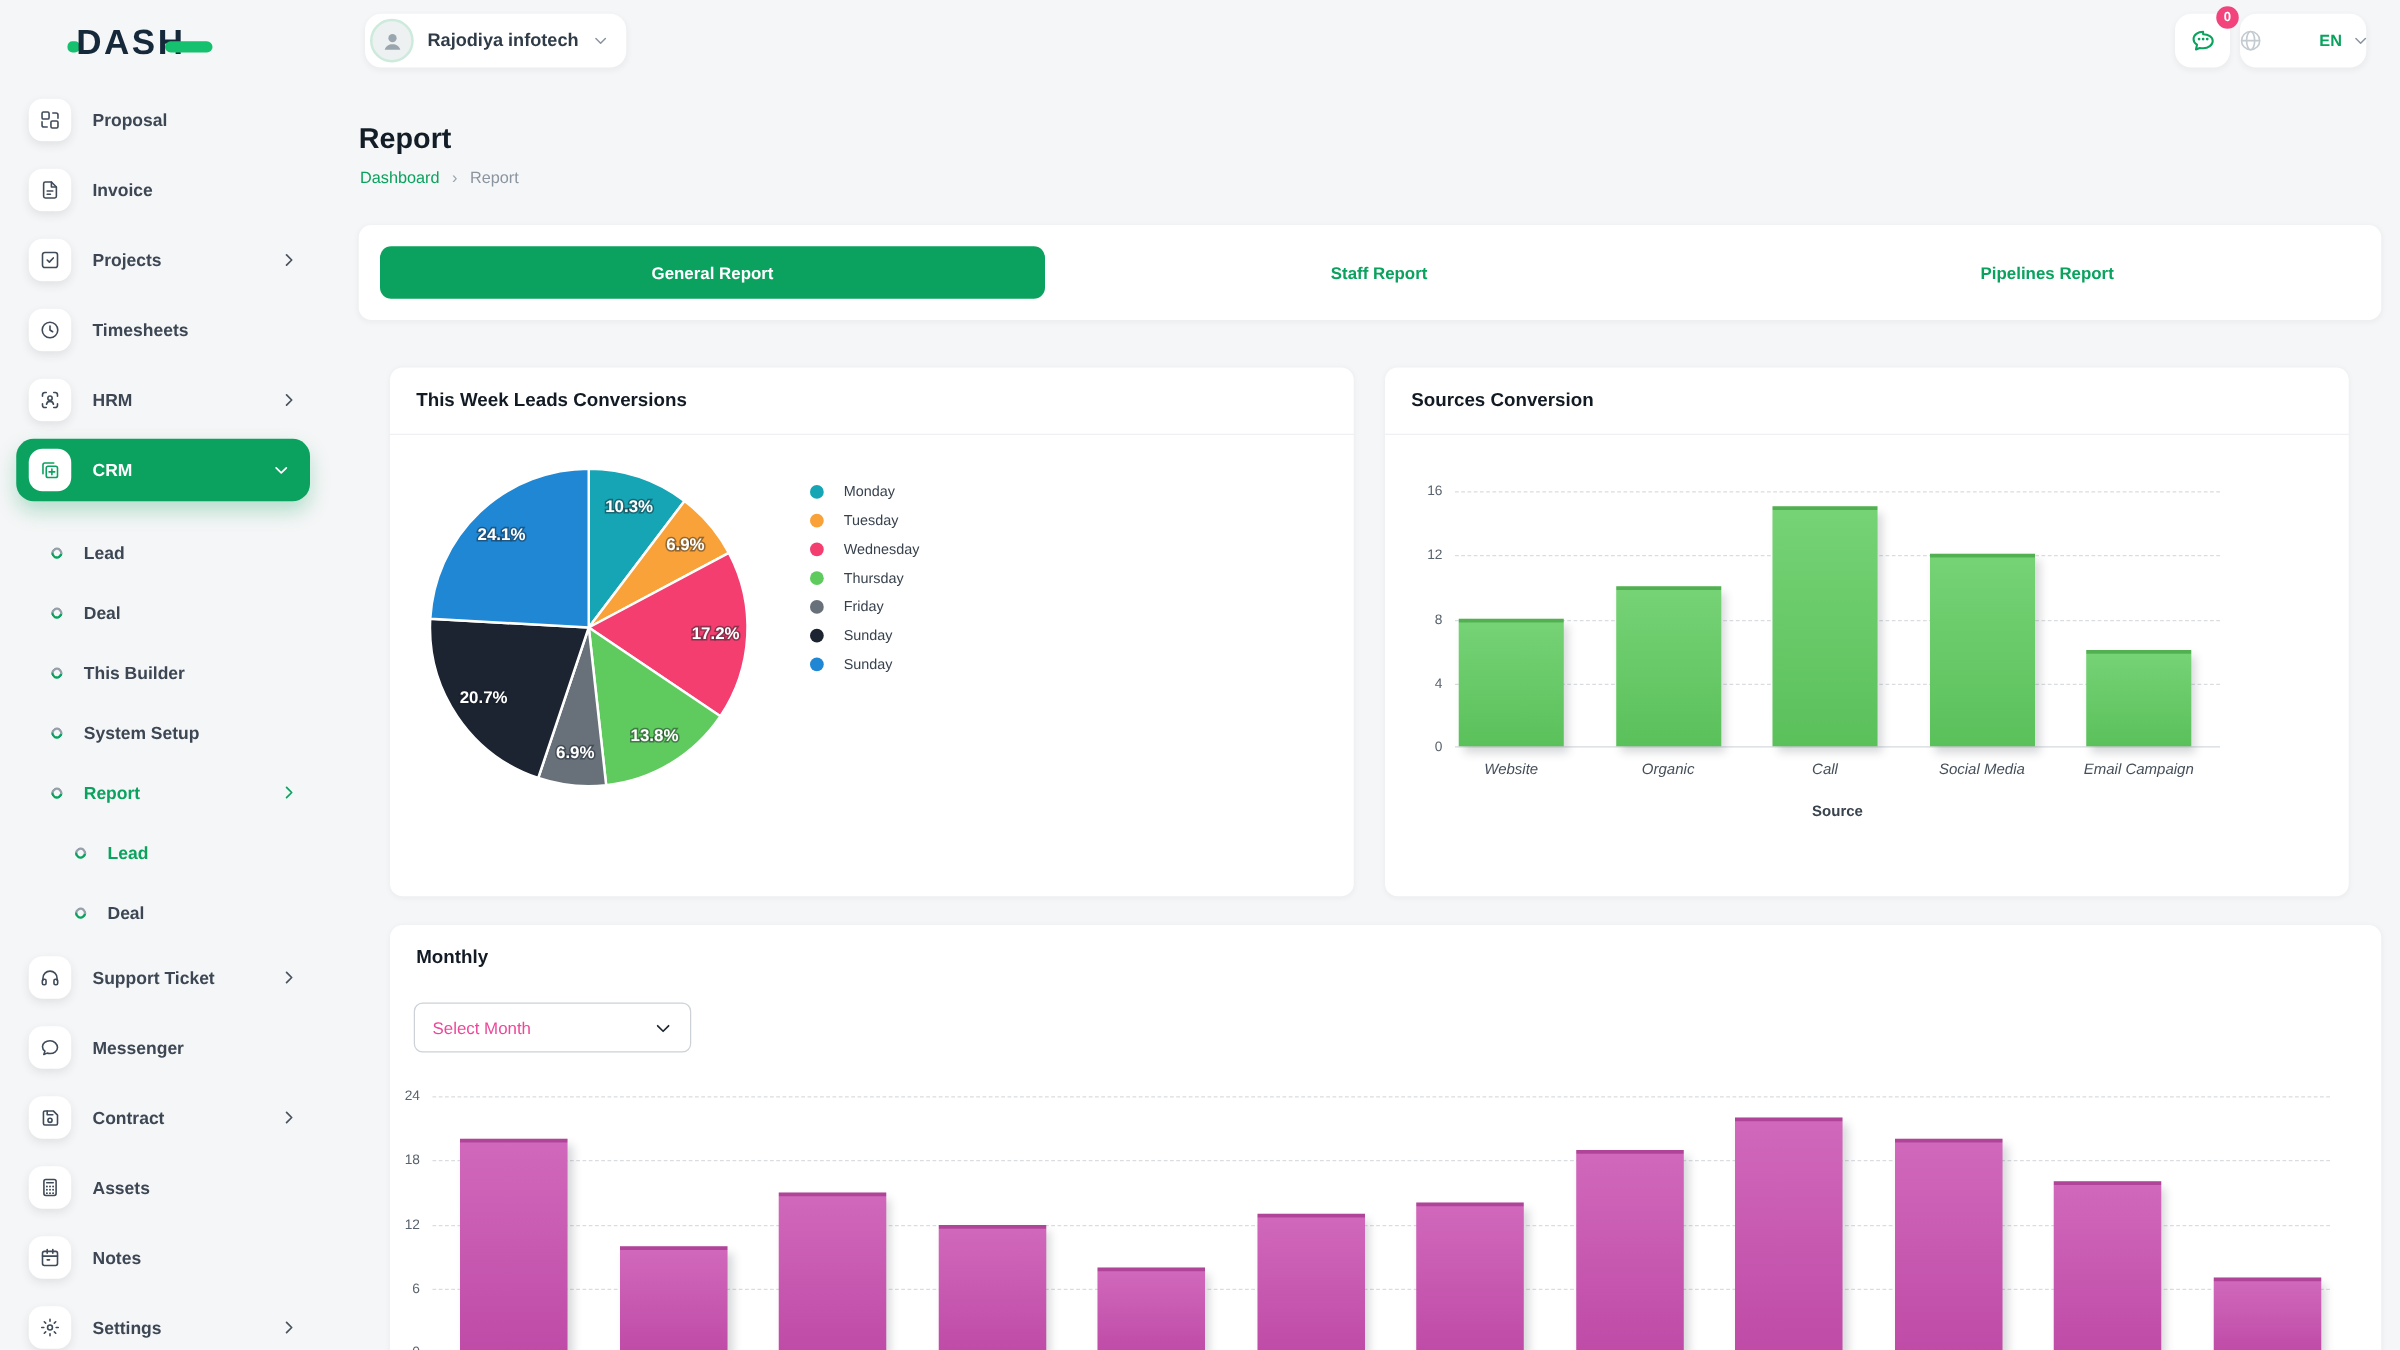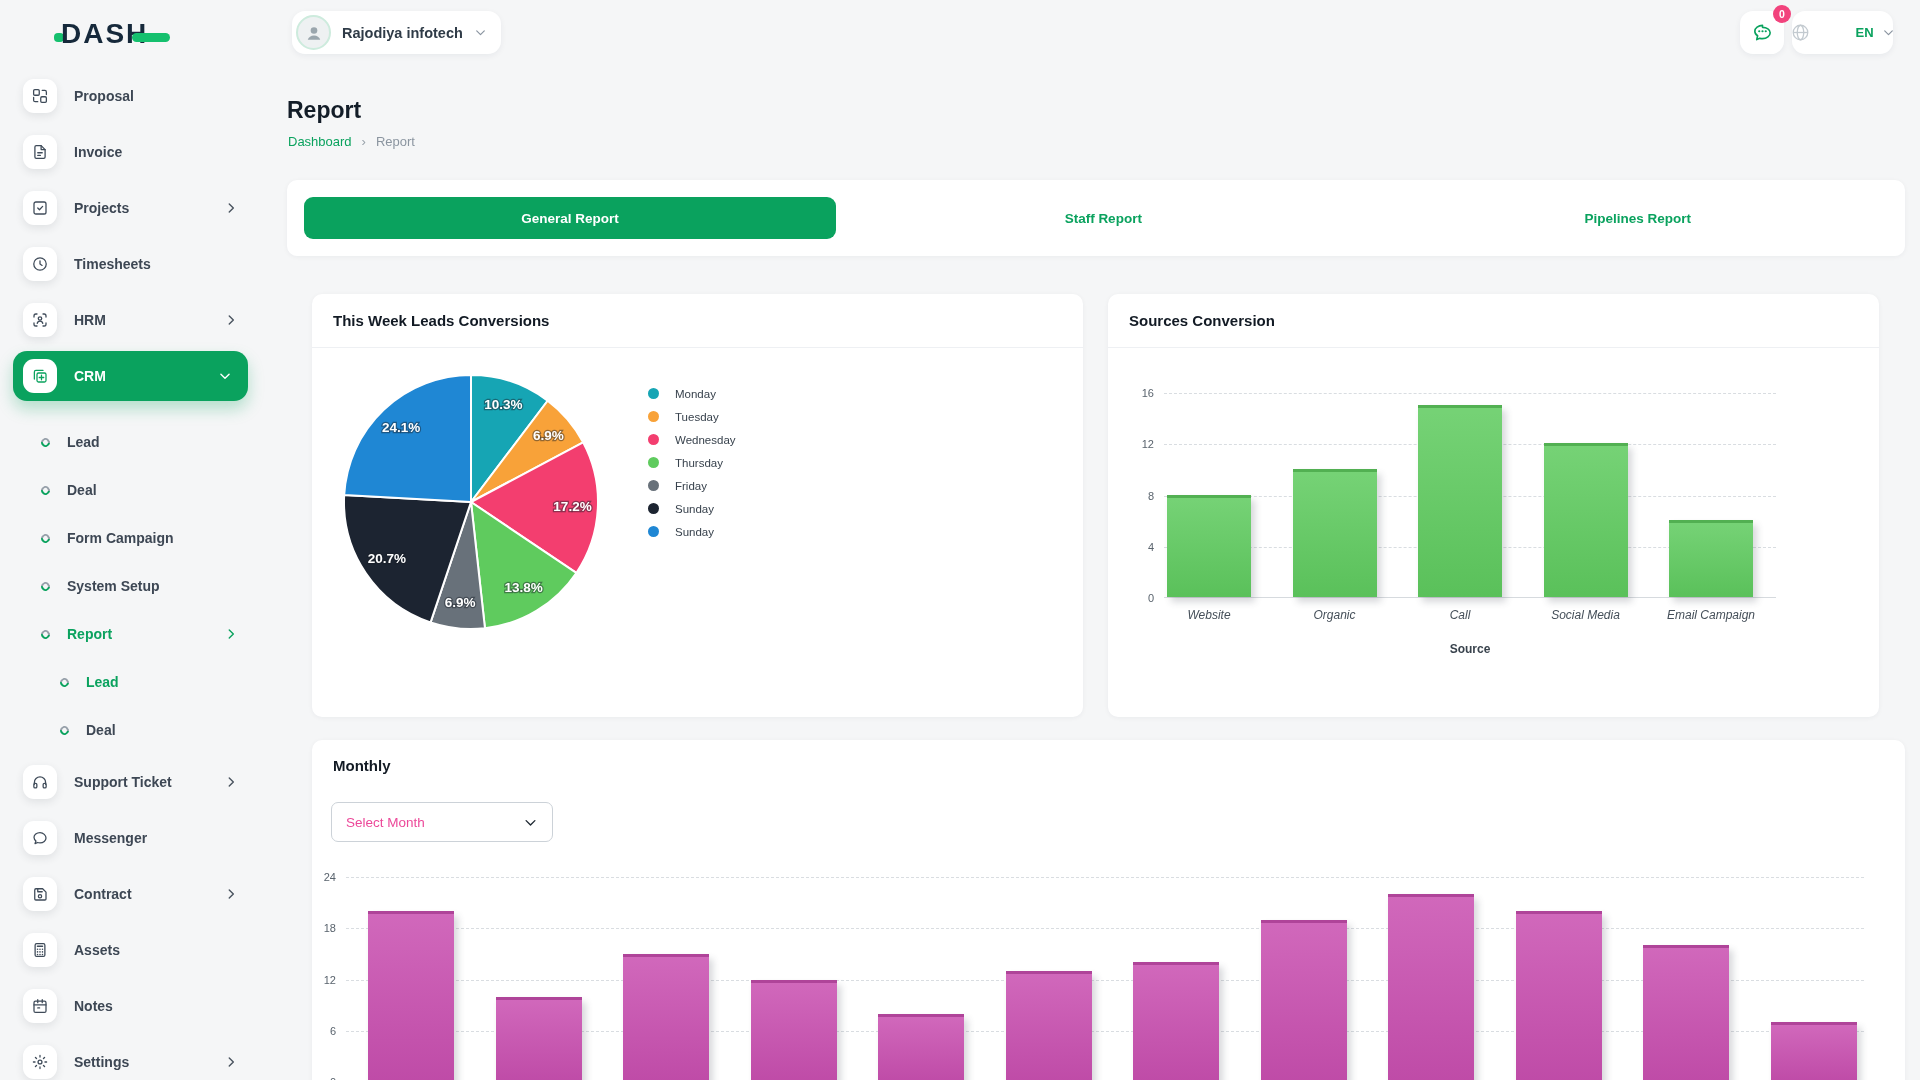--- a/index.html
+++ b/index.html
@@ -206,21 +206,21 @@
     <div class="srow l1">
       <span class="bullet"></span>
       <span class="slabel">Lead</span>
     </div>
     <div class="srow l1">
       <span class="bullet"></span>
       <span class="slabel">Deal</span>
     </div>
     <div class="srow l1">
       <span class="bullet"></span>
-      <span class="slabel">Form Campaign</span>
+      <span class="slabel">This Builder</span>
     </div>
     <div class="srow l1">
       <span class="bullet"></span>
       <span class="slabel">System Setup</span>
     </div>
     <div class="srow l1 hl">
       <span class="bullet"></span>
       <span class="slabel">Report</span>
       <span class="chev">
         <svg viewBox="0 0 24 24">

